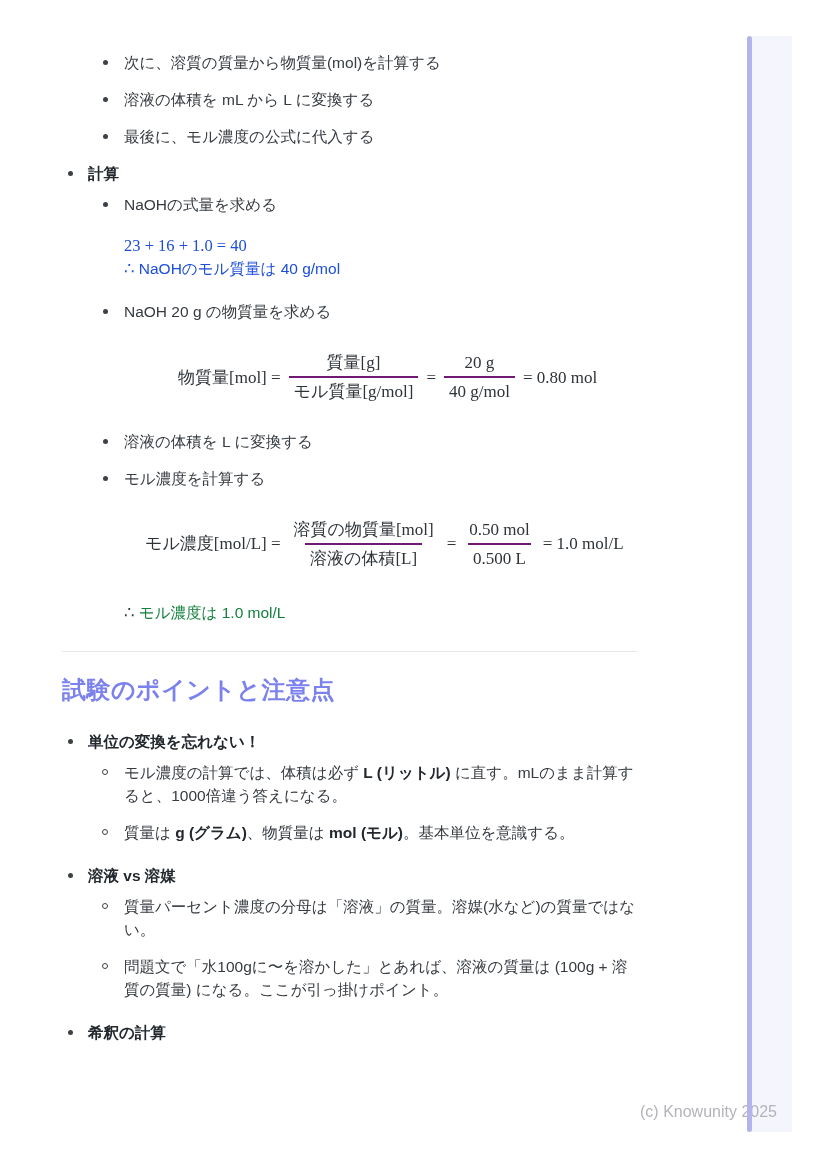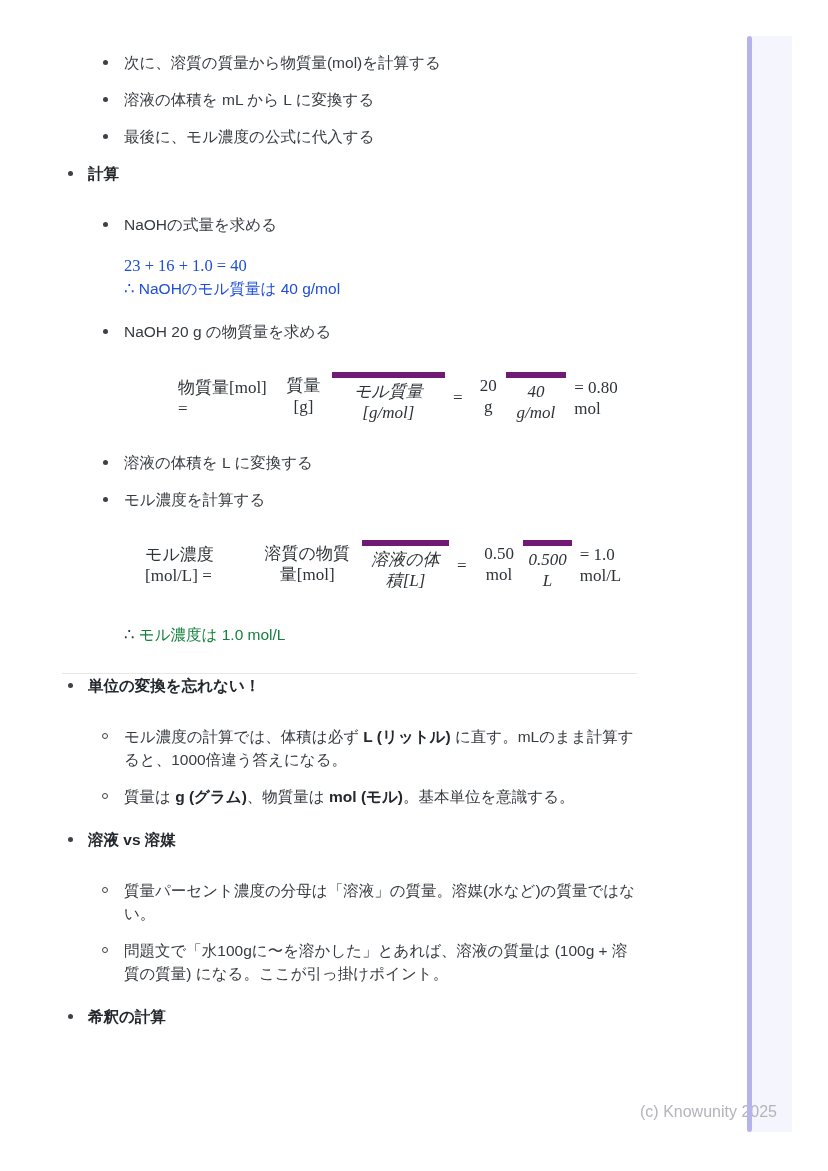--- a/index.html
+++ b/index.html
@@ -18,21 +18,21 @@
     content:"";position:absolute;left:-21px;top:9px;width:5px;height:5px;
     border-radius:50%;background:#3c4147;
   }
   
   ul.lv1{padding-left:26px;}
   ul.lv1 > li::before{
     content:"";position:absolute;left:-20px;top:9px;width:5px;height:5px;
     border-radius:50%;background:#3c4147;
   }
   
-  ul.nested{padding-left:36px;margin-top:28px;}
+  ul.nested{padding-left:36px;margin-top:8px;}
   ul.nested > li::before{
     content:"";position:absolute;left:-21px;top:9px;width:5px;height:5px;
     border-radius:50%;background:#3c4147;
   }
   
   ul.nested.hollow > li::before{
     background:transparent;border:1.3px solid #3c4147;width:4.4px;height:4.4px;left:-22px;top:8px;
   }
   ul.nested{margin-bottom:20px;}
 
@@ -41,23 +41,23 @@
   .math-font{font-family:"Liberation Serif","DejaVu Serif",serif;}
   .math-lines{margin:18px 0 20px 0;font-size:16.5px;color:#1d4ed8;line-height:23px;}
   .math-lines .sans{font-family:"Liberation Sans","DejaVu Sans",sans-serif;font-size:15.5px;}
 
   .formula{
     display:flex;align-items:center;gap:8px;
     font-family:"Liberation Serif","DejaVu Serif",serif;
     font-size:17px;color:#2e3338;margin:29px 0 27px 54px;line-height:1.25;
   }
   .formula.f2{margin-left:21px;}
-  .frac{display:inline-flex;flex-direction:row;align-items:center;text-align:center;}
+  .frac{display:inline-flex;flex-direction:column;align-items:center;text-align:center;}
   .frac .num{padding:0 5px 3px;}
-  .frac .den{border-top:6px solid #701a75;padding:3px 5px 0;font-style:italic;}
+  .frac .den{border-top:2px solid #701a75;padding:3px 5px 0;}
 
   .conclusion{margin:32px 0 0 0;font-size:15.5px;}
   .conclusion .sym{font-family:"Liberation Serif","DejaVu Serif",serif;font-size:16.5px;color:#31363b;}
   .conclusion .txt{font-weight:400;color:#15803d;}
 
   .divider{border:none;border-top:1px solid #e7e7e9;margin:27px 0 0 0;width:575px;}
 
   .section-heading{
     font-size:24px;font-weight:700;color:#7b82ee;
     margin:21px 0 24px 0;line-height:33px;letter-spacing:0.5px;
@@ -134,20 +134,21 @@
           <div class="conclusion">
             <span class="sym">∴</span><span class="txt"> モル濃度は 1.0 mol/L</span>
           </div>
         </li>
       </ul>
     </li>
   </ul>
 
   <hr class="divider">
 
+  <h2 class="section-heading">試験のポイントと注意点</h2>
 
   <ul class="lv1">
     <li>
       <strong>単位の変換を忘れない！</strong>
       <ul class="nested hollow">
         <li>
           <span>モル濃度の計算では、体積は必ず </span><strong>L (リットル)</strong><span> に直す。mLのまま計算すると、1000倍違う答えになる。</span>
         </li>
         <li>
           <span>質量は </span><strong>g (グラム)</strong><span>、物質量は </span><strong>mol (モル)</strong><span>。基本単位を意識する。</span>

